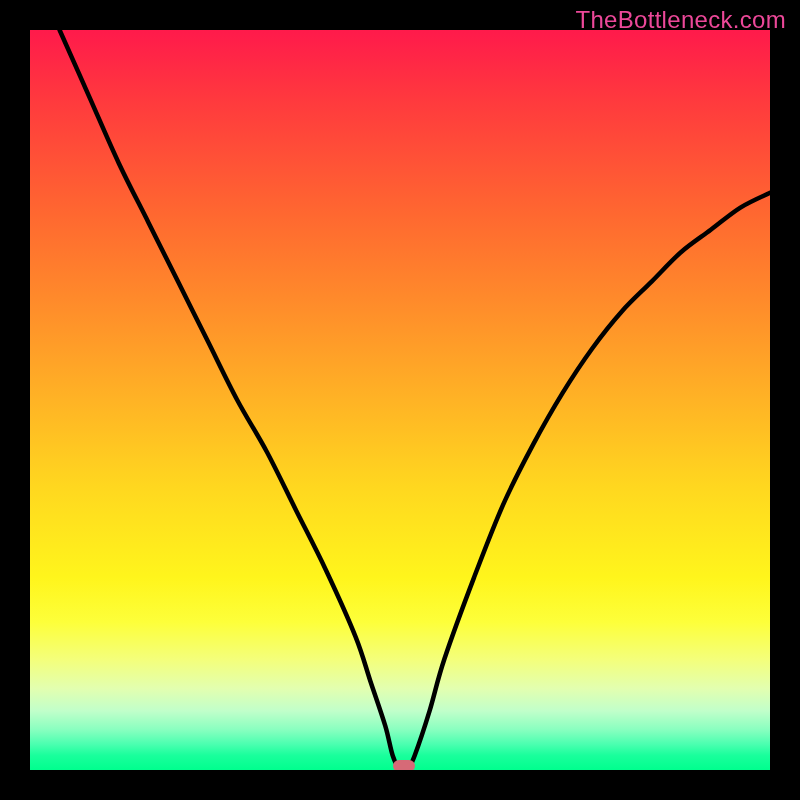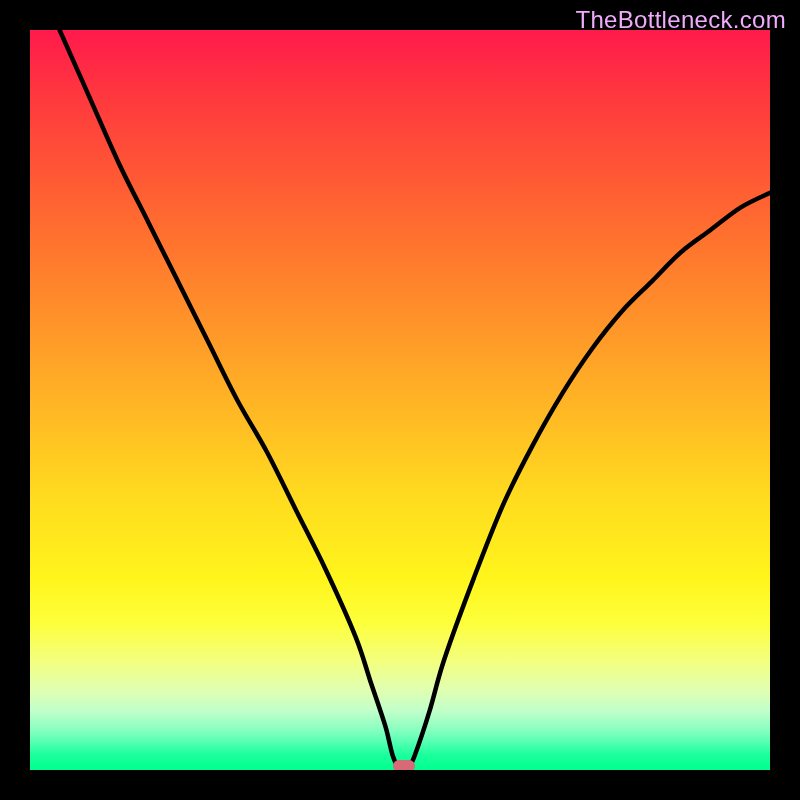--- a/index.html
+++ b/index.html
@@ -10,21 +10,21 @@
     height: 800px;
     background: #000;
   }
   .watermark {
     position: absolute;
     top: 6px;
     right: 14px;
     font-family: Arial, Helvetica, sans-serif;
     font-size: 24px;
     font-weight: 500;
-    color: #f0abfc;
+    color: #ec4899;
     letter-spacing: 0.3px;
     z-index: 10;
   }
   .plot {
     position: absolute;
     left: 30px;
     top: 30px;
     width: 740px;
     height: 740px;
     overflow: hidden;

